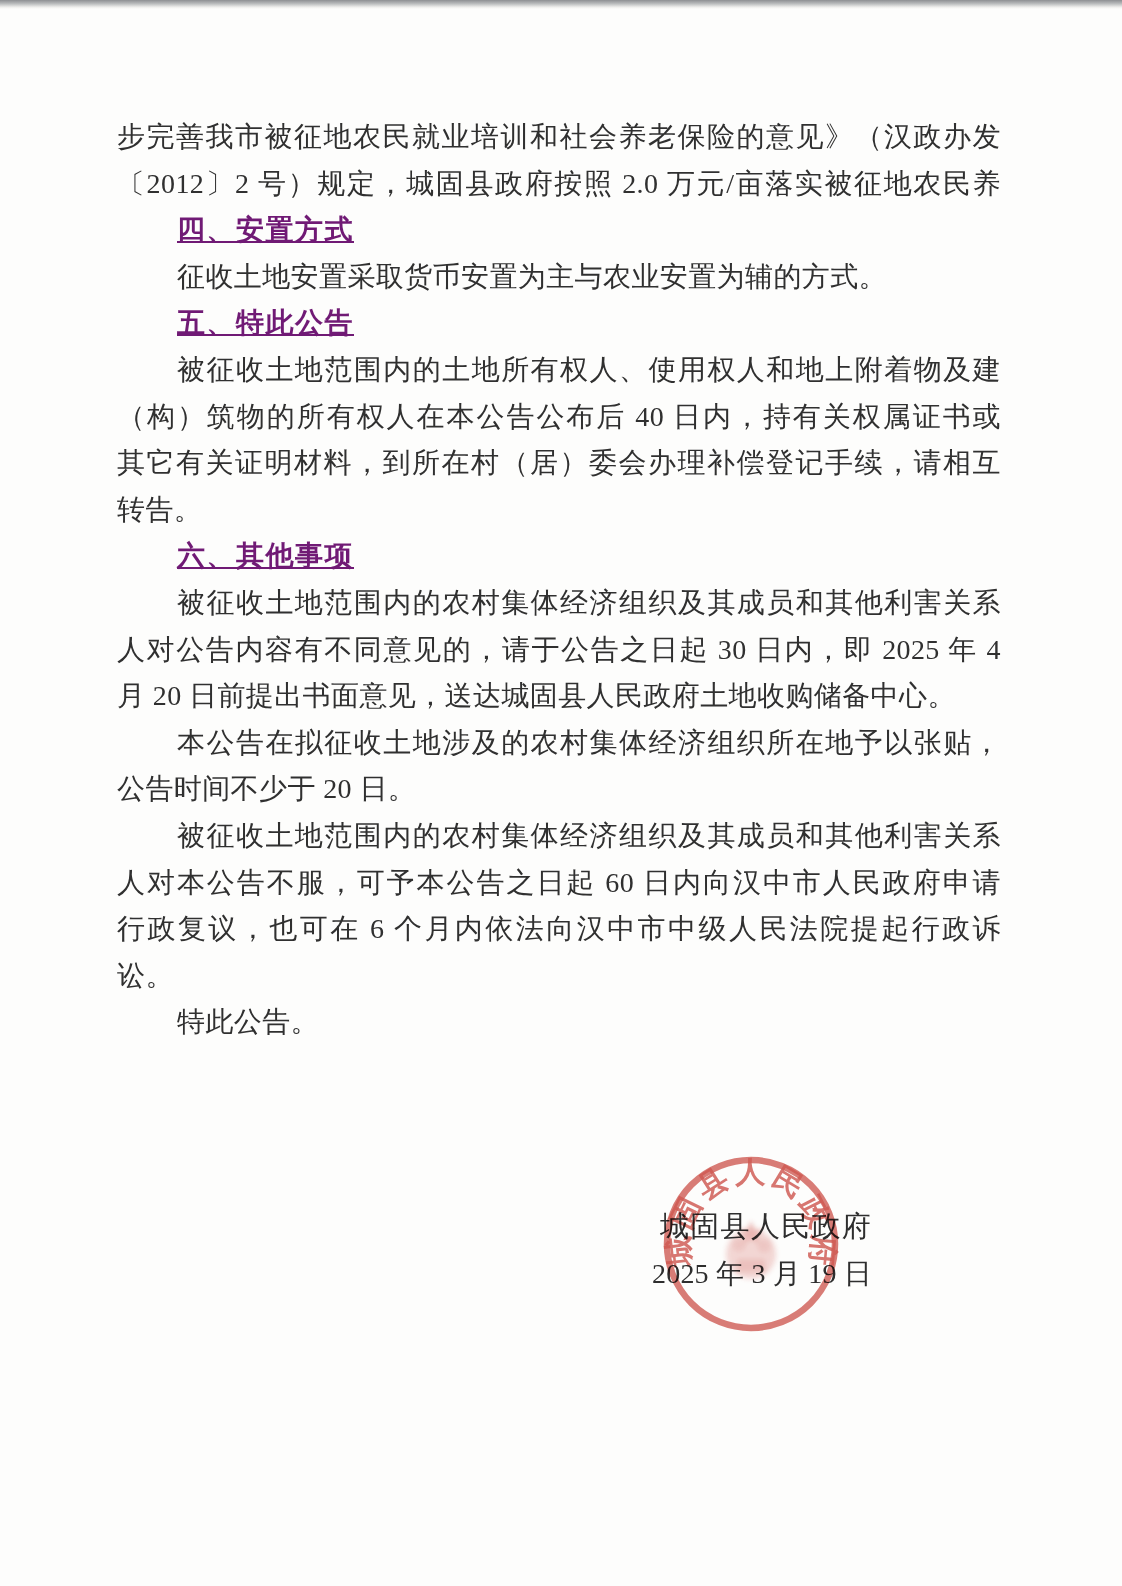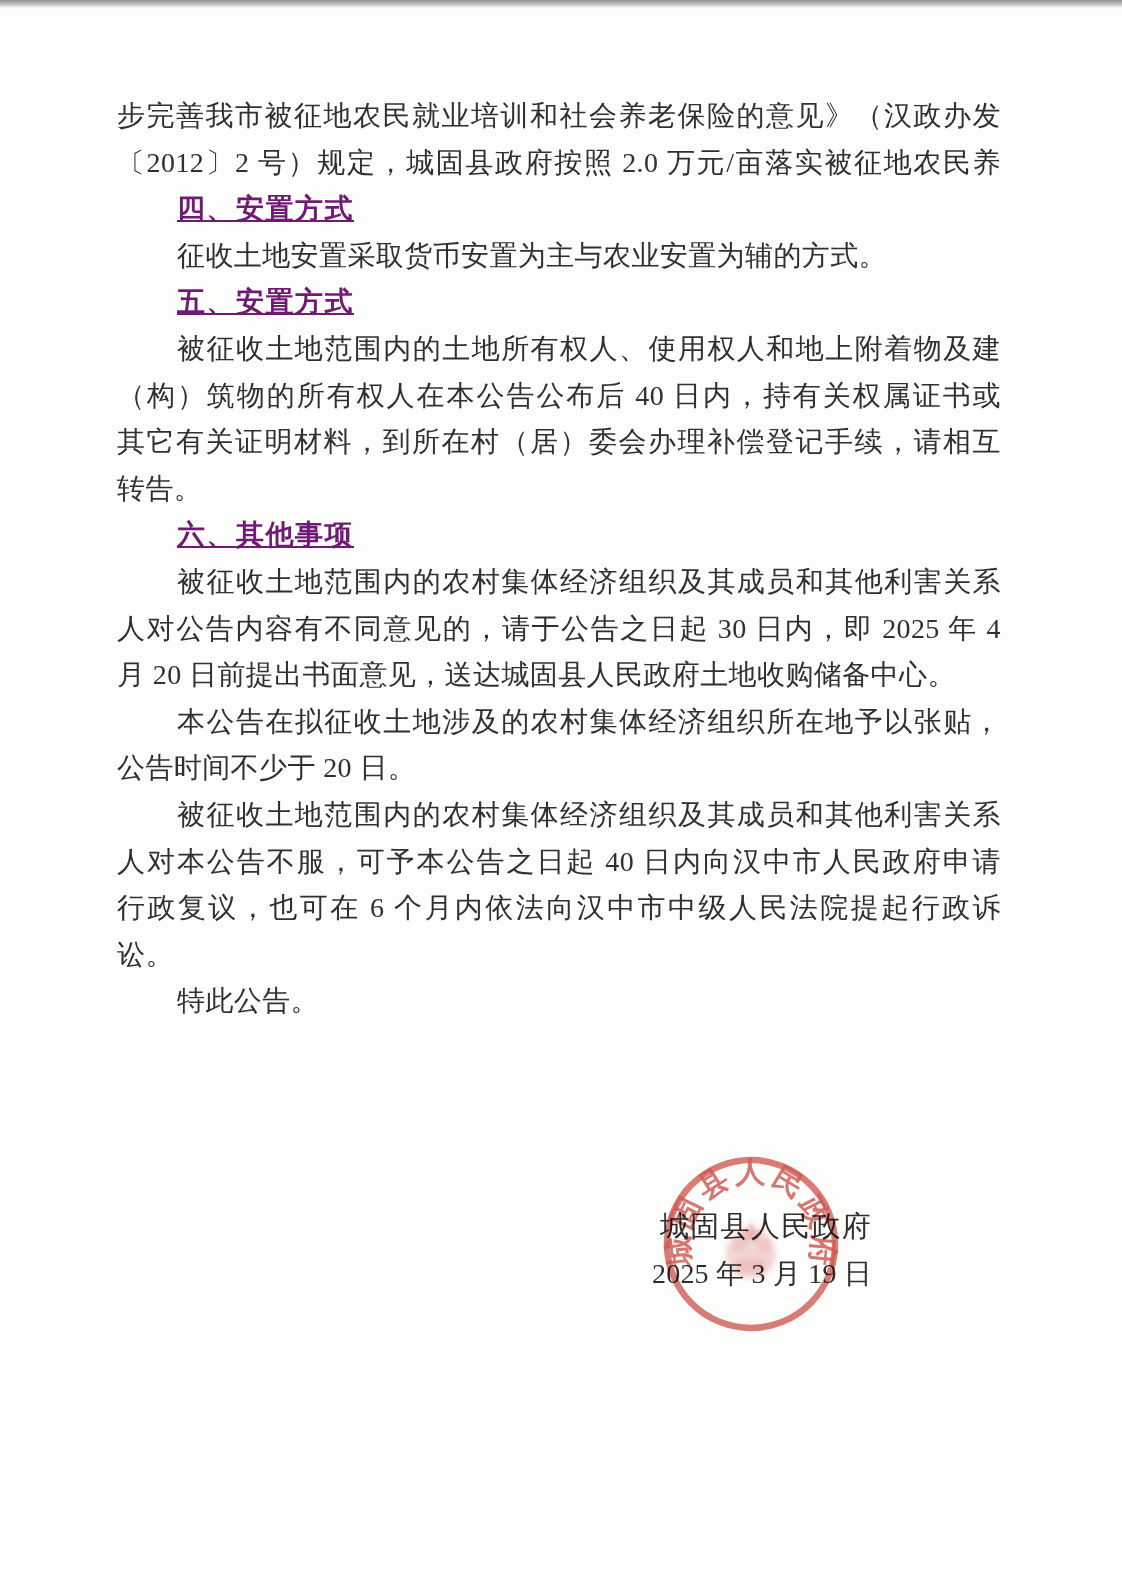--- a/index.html
+++ b/index.html
@@ -13,21 +13,21 @@
     width: 1122px; height: 1586px;
     background: #fdfdfc;
     overflow: hidden;
   }
   .scan-edge {
     position: absolute; top: 0; left: 0; right: 0; height: 9px;
     background: linear-gradient(180deg, #8e9093 0%, #b9bbbc 40%, #f0f0ee 80%, #fdfdfc 100%);
   }
   .content {
     position: absolute;
-    left: 117px; top: 93px; width: 884px;
+    left: 117px; top: 114px; width: 884px;
     font-size: 28px;
     line-height: 46.6px;
     color: #303030;
     letter-spacing: 0.4px;
   }
   .line { width: 884px; white-space: nowrap; }
   .line.justify {
     white-space: normal;
     text-align: justify;
     text-align-last: justify;
@@ -61,33 +61,33 @@
 <body>
 
 <div class="page">
   <div class="scan-edge"></div>
 
   <main class="content">
     <div class="line justify">步完善我市被征地农民就业培训和社会养老保险的意见》（汉政办发</div>
     <div class="line justify">〔2012〕2 号）规定，城固县政府按照 2.0 万元/亩落实被征地农民养</div>
     <div class="line heading indent">四、安置方式</div>
     <div class="line indent">征收土地安置采取货币安置为主与农业安置为辅的方式。</div>
-    <div class="line heading indent">五、安置方式</div>
+    <div class="line heading indent">五、特此公告</div>
     <div class="line justify indent">被征收土地范围内的土地所有权人、使用权人和地上附着物及建</div>
     <div class="line justify">（构）筑物的所有权人在本公告公布后 40 日内，持有关权属证书或</div>
     <div class="line justify">其它有关证明材料，到所在村（居）委会办理补偿登记手续，请相互</div>
     <div class="line">转告。</div>
     <div class="line heading indent">六、其他事项</div>
     <div class="line justify indent">被征收土地范围内的农村集体经济组织及其成员和其他利害关系</div>
     <div class="line justify">人对公告内容有不同意见的，请于公告之日起 30 日内，即 2025 年 4</div>
     <div class="line">月 20 日前提出书面意见，送达城固县人民政府土地收购储备中心。</div>
     <div class="line justify indent">本公告在拟征收土地涉及的农村集体经济组织所在地予以张贴，</div>
     <div class="line">公告时间不少于 20 日。</div>
     <div class="line justify indent">被征收土地范围内的农村集体经济组织及其成员和其他利害关系</div>
-    <div class="line justify">人对本公告不服，可予本公告之日起 40 日内向汉中市人民政府申请</div>
+    <div class="line justify">人对本公告不服，可予本公告之日起 60 日内向汉中市人民政府申请</div>
     <div class="line justify">行政复议，也可在 6 个月内依法向汉中市中级人民法院提起行政诉</div>
     <div class="line">讼。</div>
     <div class="line indent">特此公告。</div>
   </main>
 
   <div class="sig-name">城固县人民政府</div>
   <div class="sig-date">2025 年 3 月 19 日</div>
 
   <svg class="seal" viewBox="0 0 182 182" xmlns="http://www.w3.org/2000/svg" aria-hidden="true">
     <defs>

